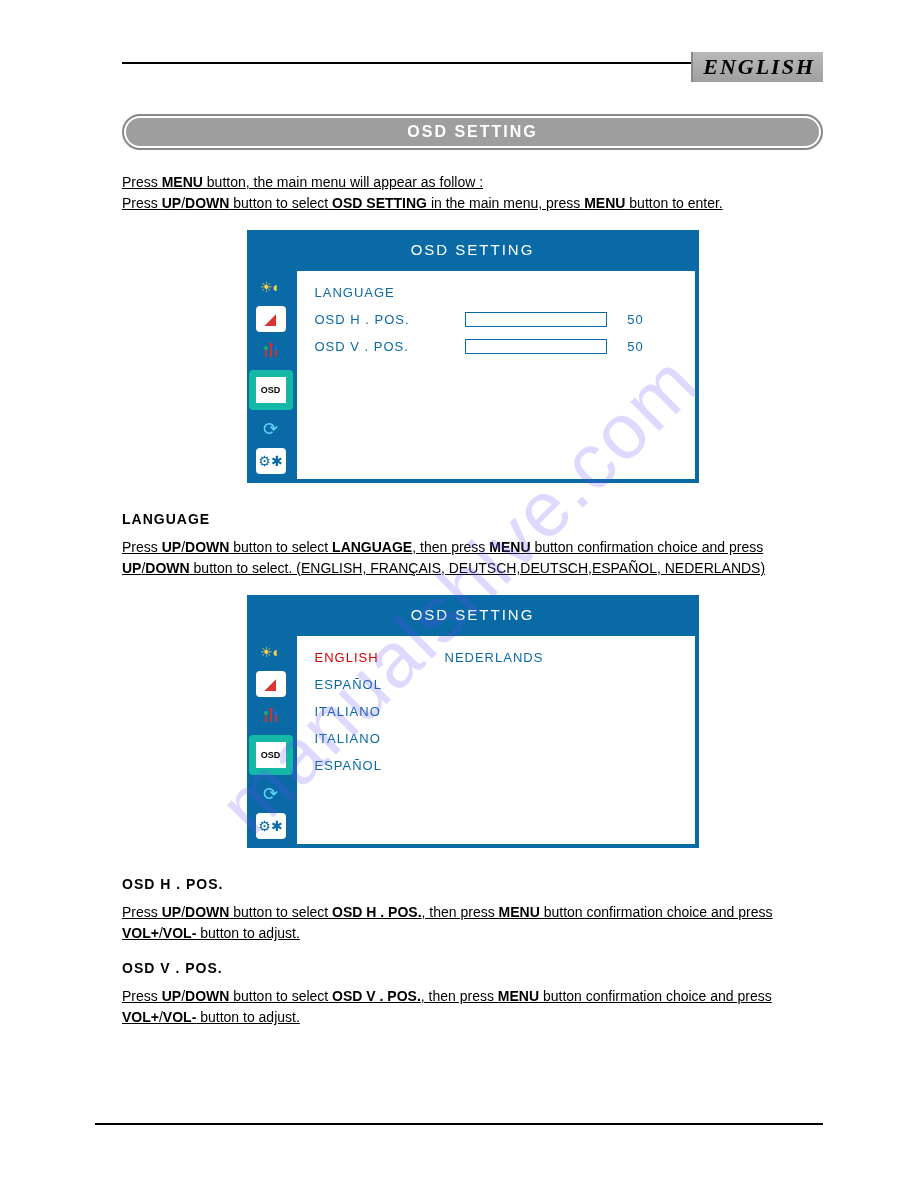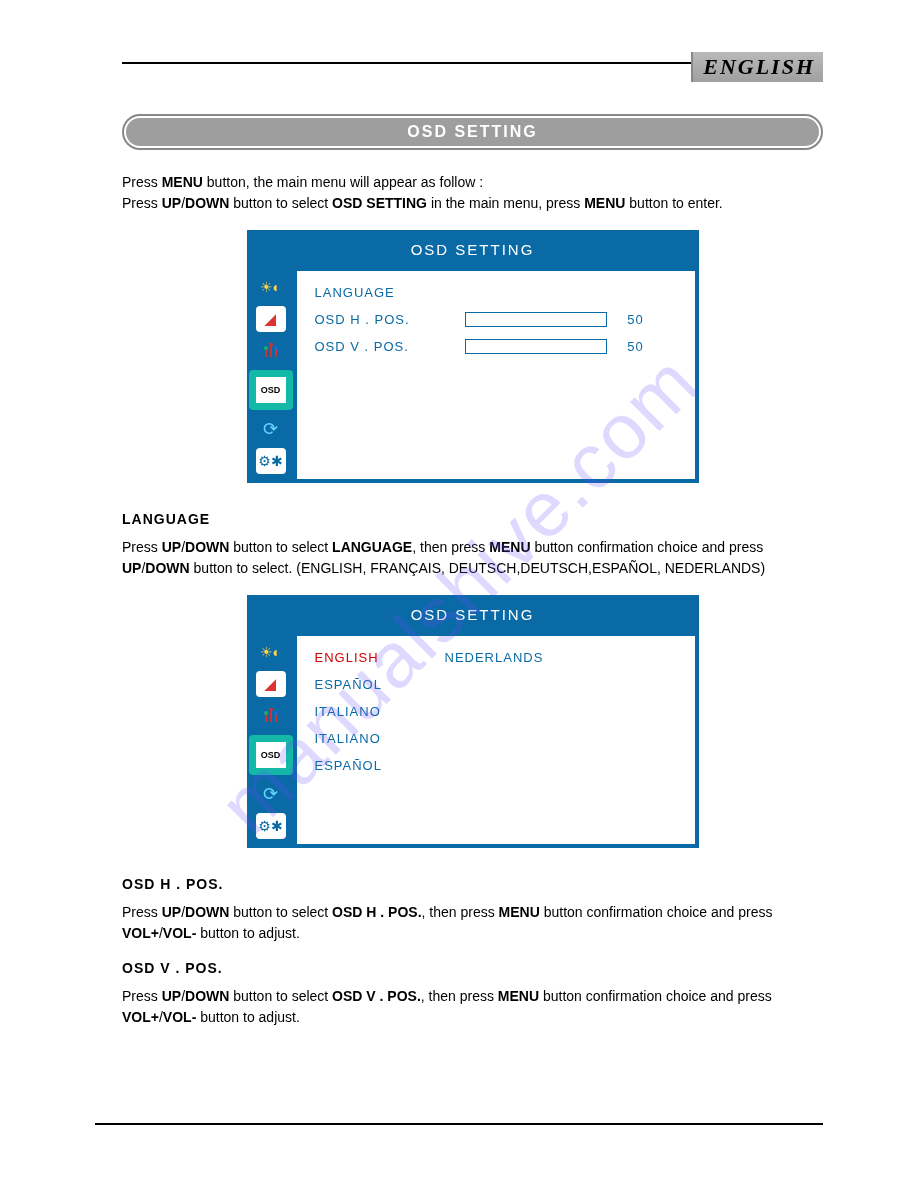--- a/index.html
+++ b/index.html
@@ -53,20 +53,21 @@
     color: #fff;
     font-weight: bold;
     letter-spacing: 2px;
     padding: 5px 0;
     font-size: 16px;
   }
   .body-text {
     font-size: 14px;
     line-height: 1.5;
     margin: 0 0 16px 0;
+    text-decoration: underline;
   }
   .body-text b { font-weight: bold; }
   .osd-panel {
     width: 450px;
     margin: 0 auto 28px auto;
     border: 1px solid #0a6aa6;
   }
   .osd-titlebar {
     background: #0a6aa6;
     color: #fff;

